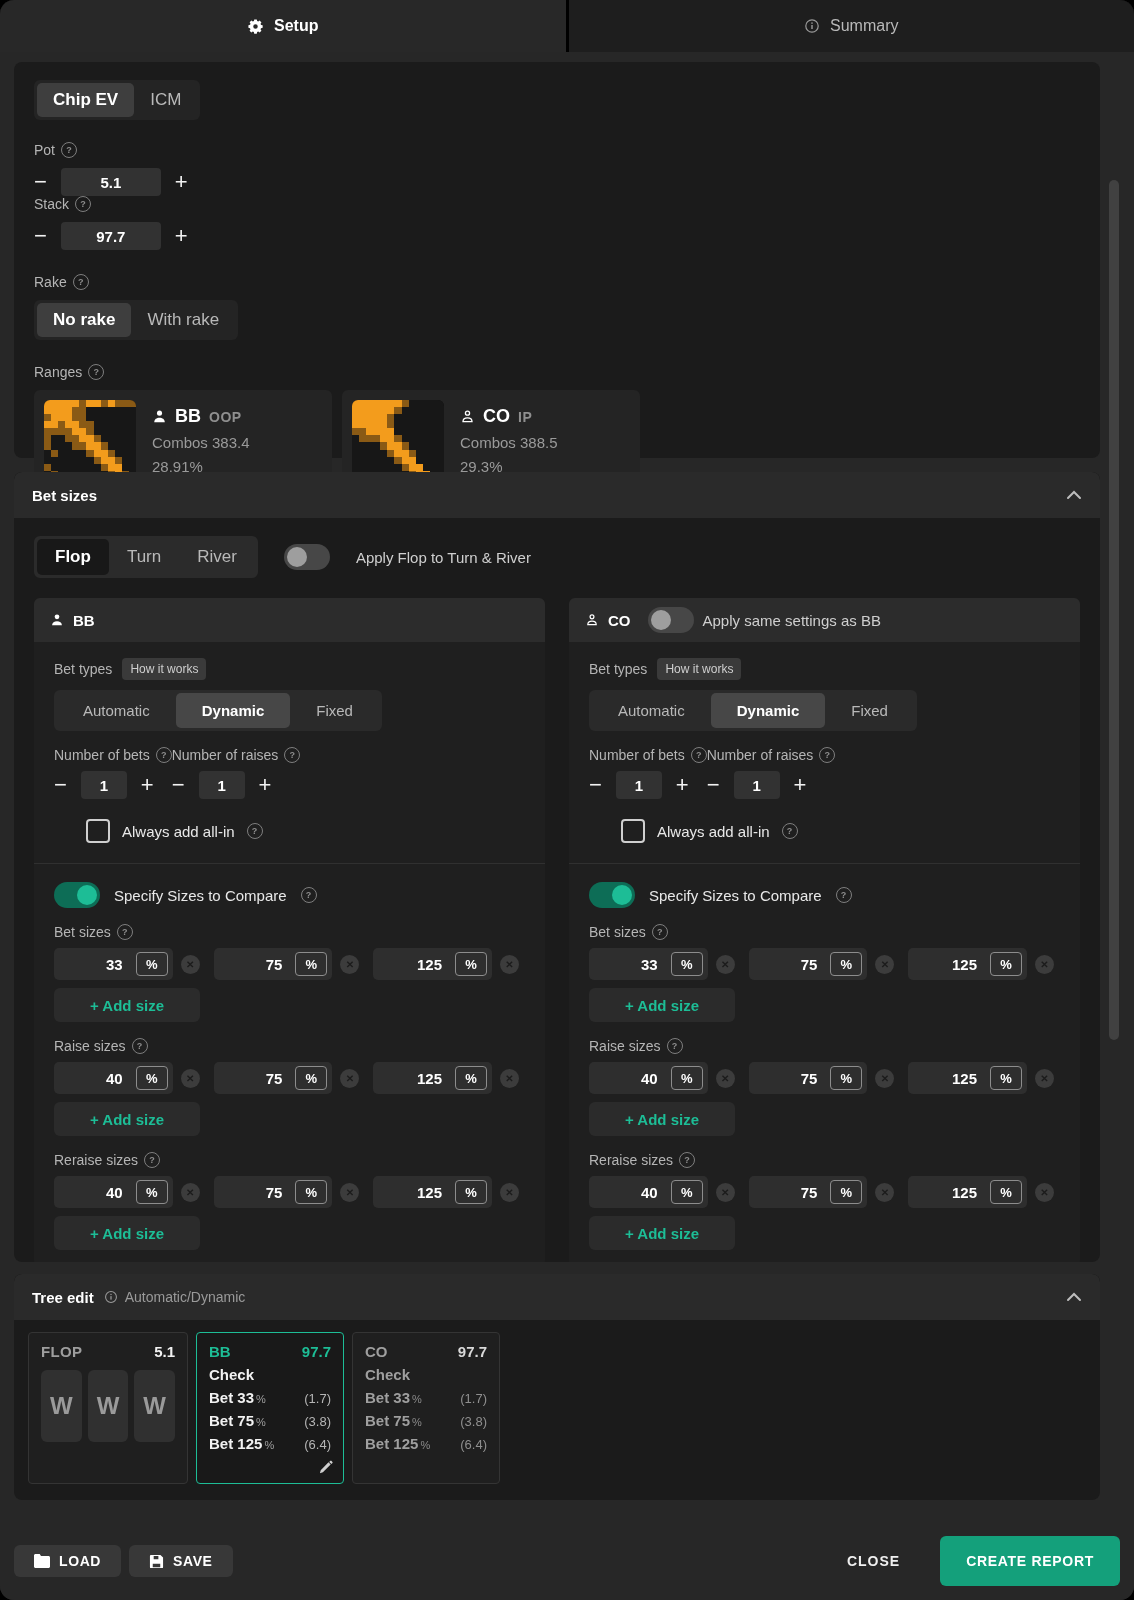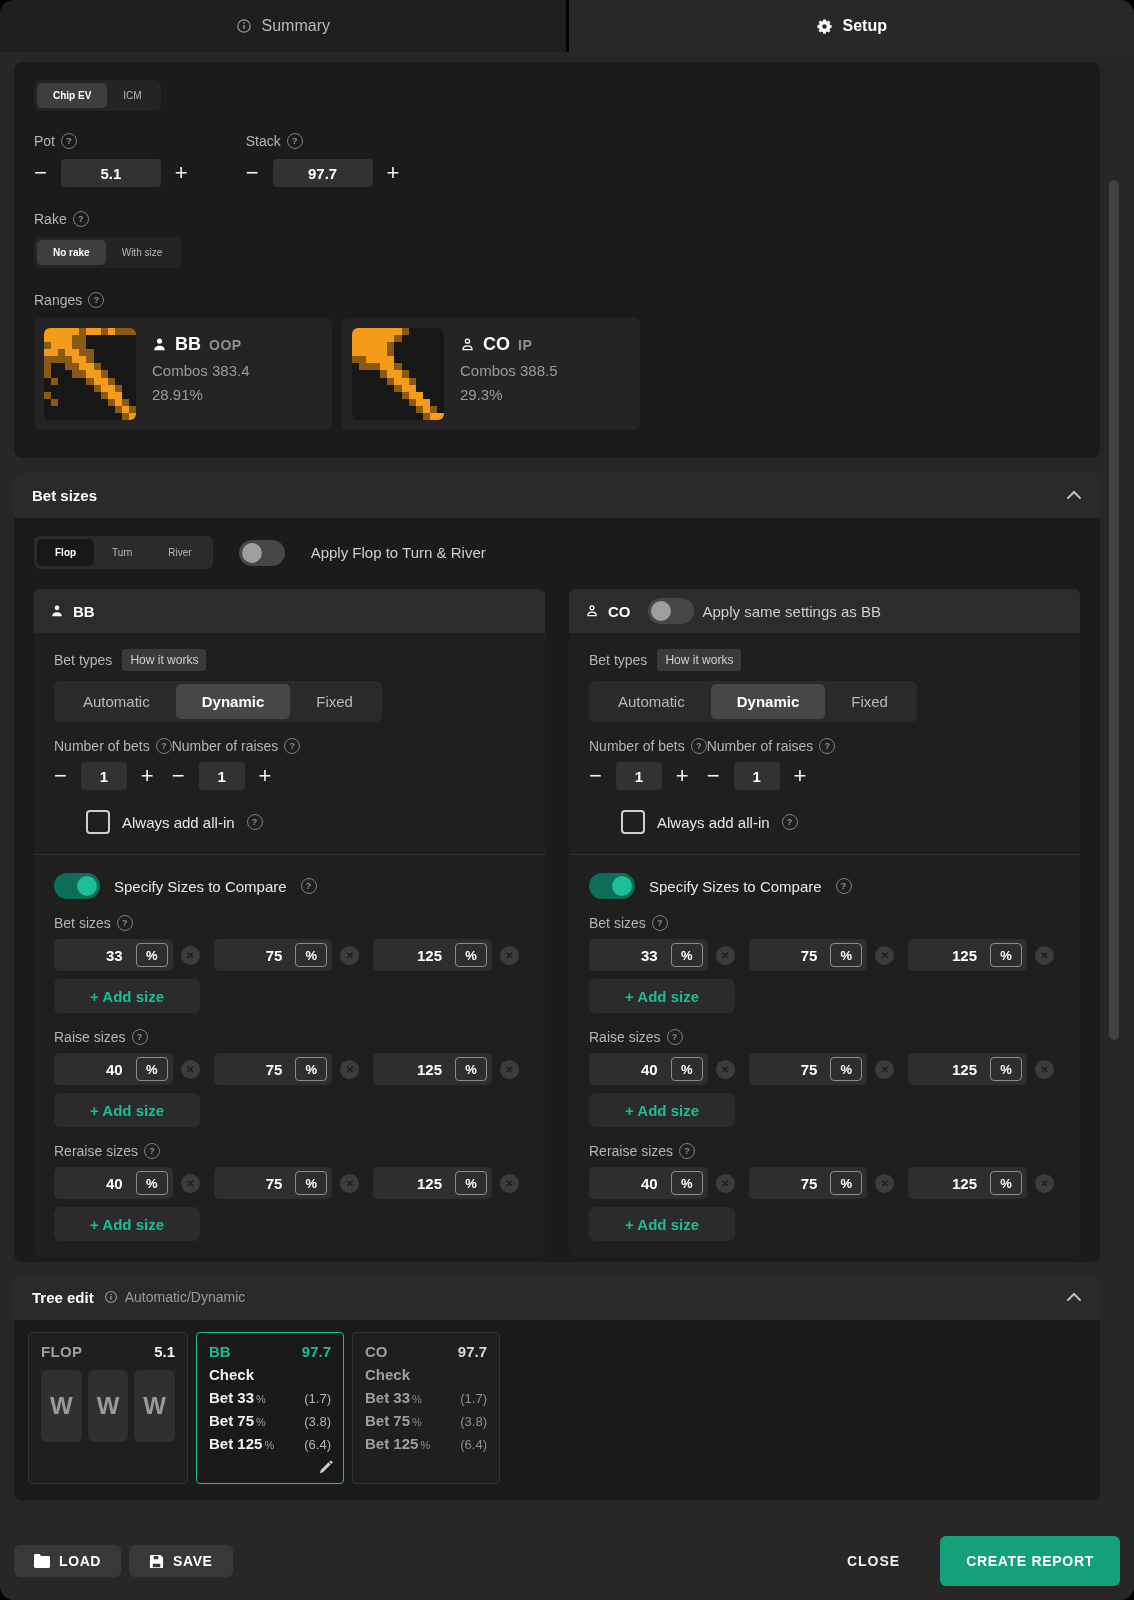--- a/index.html
+++ b/index.html
@@ -10,31 +10,31 @@
   .tab{flex:1;display:flex;align-items:center;justify-content:center;gap:10px;cursor:pointer;}
   .tab-setup{background:#282828;color:#fff;font-weight:700;font-size:16px;}
   .tab-summary{background:#1e1e1e;color:#b9b9b9;font-weight:400;font-size:16px;}
   
   .main{flex:1;position:relative;background:#272727;padding:0 34px 0 14px;overflow:hidden;}
   .scroll-thumb{position:absolute;right:15px;top:128px;width:10px;height:860px;border-radius:5px;background:#414141;}
   .card{background:#1b1b1b;border-radius:8px;}
   
   .setup-card{margin-top:10px;height:396px;padding:18px 20px;box-sizing:border-box;}
   .segmented{display:inline-flex;background:#242424;border-radius:6px;padding:3px;align-items:stretch;}
-  .seg-item{display:flex;align-items:center;justify-content:center;padding:7px 16px;border-radius:5px;font-size:10px;color:#b9b9b9;cursor:pointer;white-space:nowrap;}
+  .seg-item{display:flex;align-items:center;justify-content:center;padding:7px 16px;border-radius:5px;font-size:17px;color:#b9b9b9;cursor:pointer;white-space:nowrap;}
   .seg-item.active{background:#3e3e3e;color:#fff;font-weight:700;}
   .label-row{display:flex;align-items:center;gap:6px;margin-bottom:10px;}
   .lbl{font-size:14px;color:#b5b5b5;}
   .help{display:inline-flex;align-items:center;justify-content:center;width:14px;height:14px;border:1.2px solid #7e7e7e;border-radius:50%;color:#8e8e8e;font-size:9px;font-weight:700;flex:none;}
   .stepper{display:flex;align-items:center;gap:14px;}
   .step-btn{background:none;border:none;color:#f2f2f2;font-size:22px;font-weight:400;line-height:1;cursor:pointer;padding:0;}
   .step-val{background:#323232;border-radius:4px;height:28px;display:flex;align-items:center;justify-content:center;color:#fff;font-size:15px;font-weight:700;}
   .step-val.wide{width:100px;}
   .step-val.narrow{width:46px;}
-  .pot-row{display:flex;gap:58px;margin-top:22px;}
+  .pot-row{display:flex;margin-top:22px;flex-direction:column;}
   .rake-block{margin-top:24px;}
   .ranges-block{margin-top:24px;}
   .range-cards{display:flex;gap:10px;}
   .range-card{width:278px;background:#242424;border-radius:6px;padding:10px;display:flex;gap:16px;cursor:pointer;}
   .range-grid{display:grid;grid-template-columns:repeat(13,1fr);grid-template-rows:repeat(13,1fr);width:92px;height:92px;border-radius:6px;overflow:hidden;background:#141414;flex:none;}
   .range-grid div{width:100%;height:100%;}
   .v0{background:#171717;} .v1{background:#8a5a15;} .v2{background:var(--orange);}
   .range-info{display:flex;flex-direction:column;gap:7px;padding-top:6px;}
   .range-title{display:flex;align-items:center;gap:8px;}
   .range-name{color:#fff;font-size:18px;font-weight:700;}
@@ -113,38 +113,38 @@
   .close-btn{margin-left:auto;background:none;border:none;color:#f0f0f0;font-weight:700;font-size:14px;letter-spacing:1px;cursor:pointer;margin-right:26px;font-family:inherit;}
   .create-btn{background:var(--accent-btn);border:none;border-radius:6px;height:50px;padding:0 26px;color:#fff;font-weight:700;font-size:14px;letter-spacing:.7px;cursor:pointer;font-family:inherit;}
   svg{display:block;}
 </style>
 </head>
 <body>
 
 <div class="window">
 
   <div class="tabbar">
+    <div class="tab tab-setup">
+      <span>
+        <svg width="17" height="17" viewBox="0 0 24 24" fill="#fff">
+            <path fill-rule="evenodd" d="M10.2 2h3.6l.5 2.3 1.6.7 2-1.3 2.5 2.5-1.3 2 .7 1.6 2.3.5v3.6l-2.3.5-.7 1.6 1.3 2-2.5 2.5-2-1.3-1.6.7-.5 2.3h-3.6l-.5-2.3-1.6-.7-2 1.3-2.5-2.5 1.3-2-.7-1.6L2 13.8v-3.6l2.3-.5.7-1.6-1.3-2 2.5-2.5 2 1.3 1.6-.7zM12 8.8a3.2 3.2 0 1 0 0 6.4 3.2 3.2 0 0 0 0-6.4z"></path>
+          </svg>
+      </span>
+      <span>Setup</span>
+    </div>
     <div class="tab tab-summary">
       <span>
         <svg width="16" height="16" viewBox="0 0 16 16">
             <circle cx="8" cy="8" r="6.2" fill="none" stroke="#9a9a9a" stroke-width="1.2"></circle>
             <rect x="7.3" y="7" width="1.4" height="4" fill="#9a9a9a"></rect>
             <rect x="7.3" y="4.4" width="1.4" height="1.4" fill="#9a9a9a"></rect>
           </svg>
       </span>
       <span>Summary</span>
     </div>
-    <div class="tab tab-setup">
-      <span>
-        <svg width="17" height="17" viewBox="0 0 24 24" fill="#fff">
-            <path fill-rule="evenodd" d="M10.2 2h3.6l.5 2.3 1.6.7 2-1.3 2.5 2.5-1.3 2 .7 1.6 2.3.5v3.6l-2.3.5-.7 1.6 1.3 2-2.5 2.5-2-1.3-1.6.7-.5 2.3h-3.6l-.5-2.3-1.6-.7-2 1.3-2.5-2.5 1.3-2-.7-1.6L2 13.8v-3.6l2.3-.5.7-1.6-1.3-2 2.5-2.5 2 1.3 1.6-.7zM12 8.8a3.2 3.2 0 1 0 0 6.4 3.2 3.2 0 0 0 0-6.4z"></path>
-          </svg>
-      </span>
-      <span>Setup</span>
-    </div>
   </div>
 
   <div class="main">
     <div class="scroll-thumb"></div>
 
     <div class="card setup-card">
       <div class="segmented">
         <div class="seg-item active">Chip EV</div>
         <div class="seg-item">ICM</div>
       </div>
@@ -174,21 +174,21 @@
         </div>
       </div>
 
       <div class="rake-block">
         <div class="label-row">
           <span class="lbl">Rake</span>
           <span class="help">?</span>
         </div>
         <div class="segmented">
           <div class="seg-item active">No rake</div>
-          <div class="seg-item">With size</div>
+          <div class="seg-item">With rake</div>
         </div>
       </div>
 
       <div class="ranges-block">
         <div class="label-row">
           <span class="lbl">Ranges</span>
           <span class="help">?</span>
         </div>
         <div class="range-cards">
           <div class="range-card">

